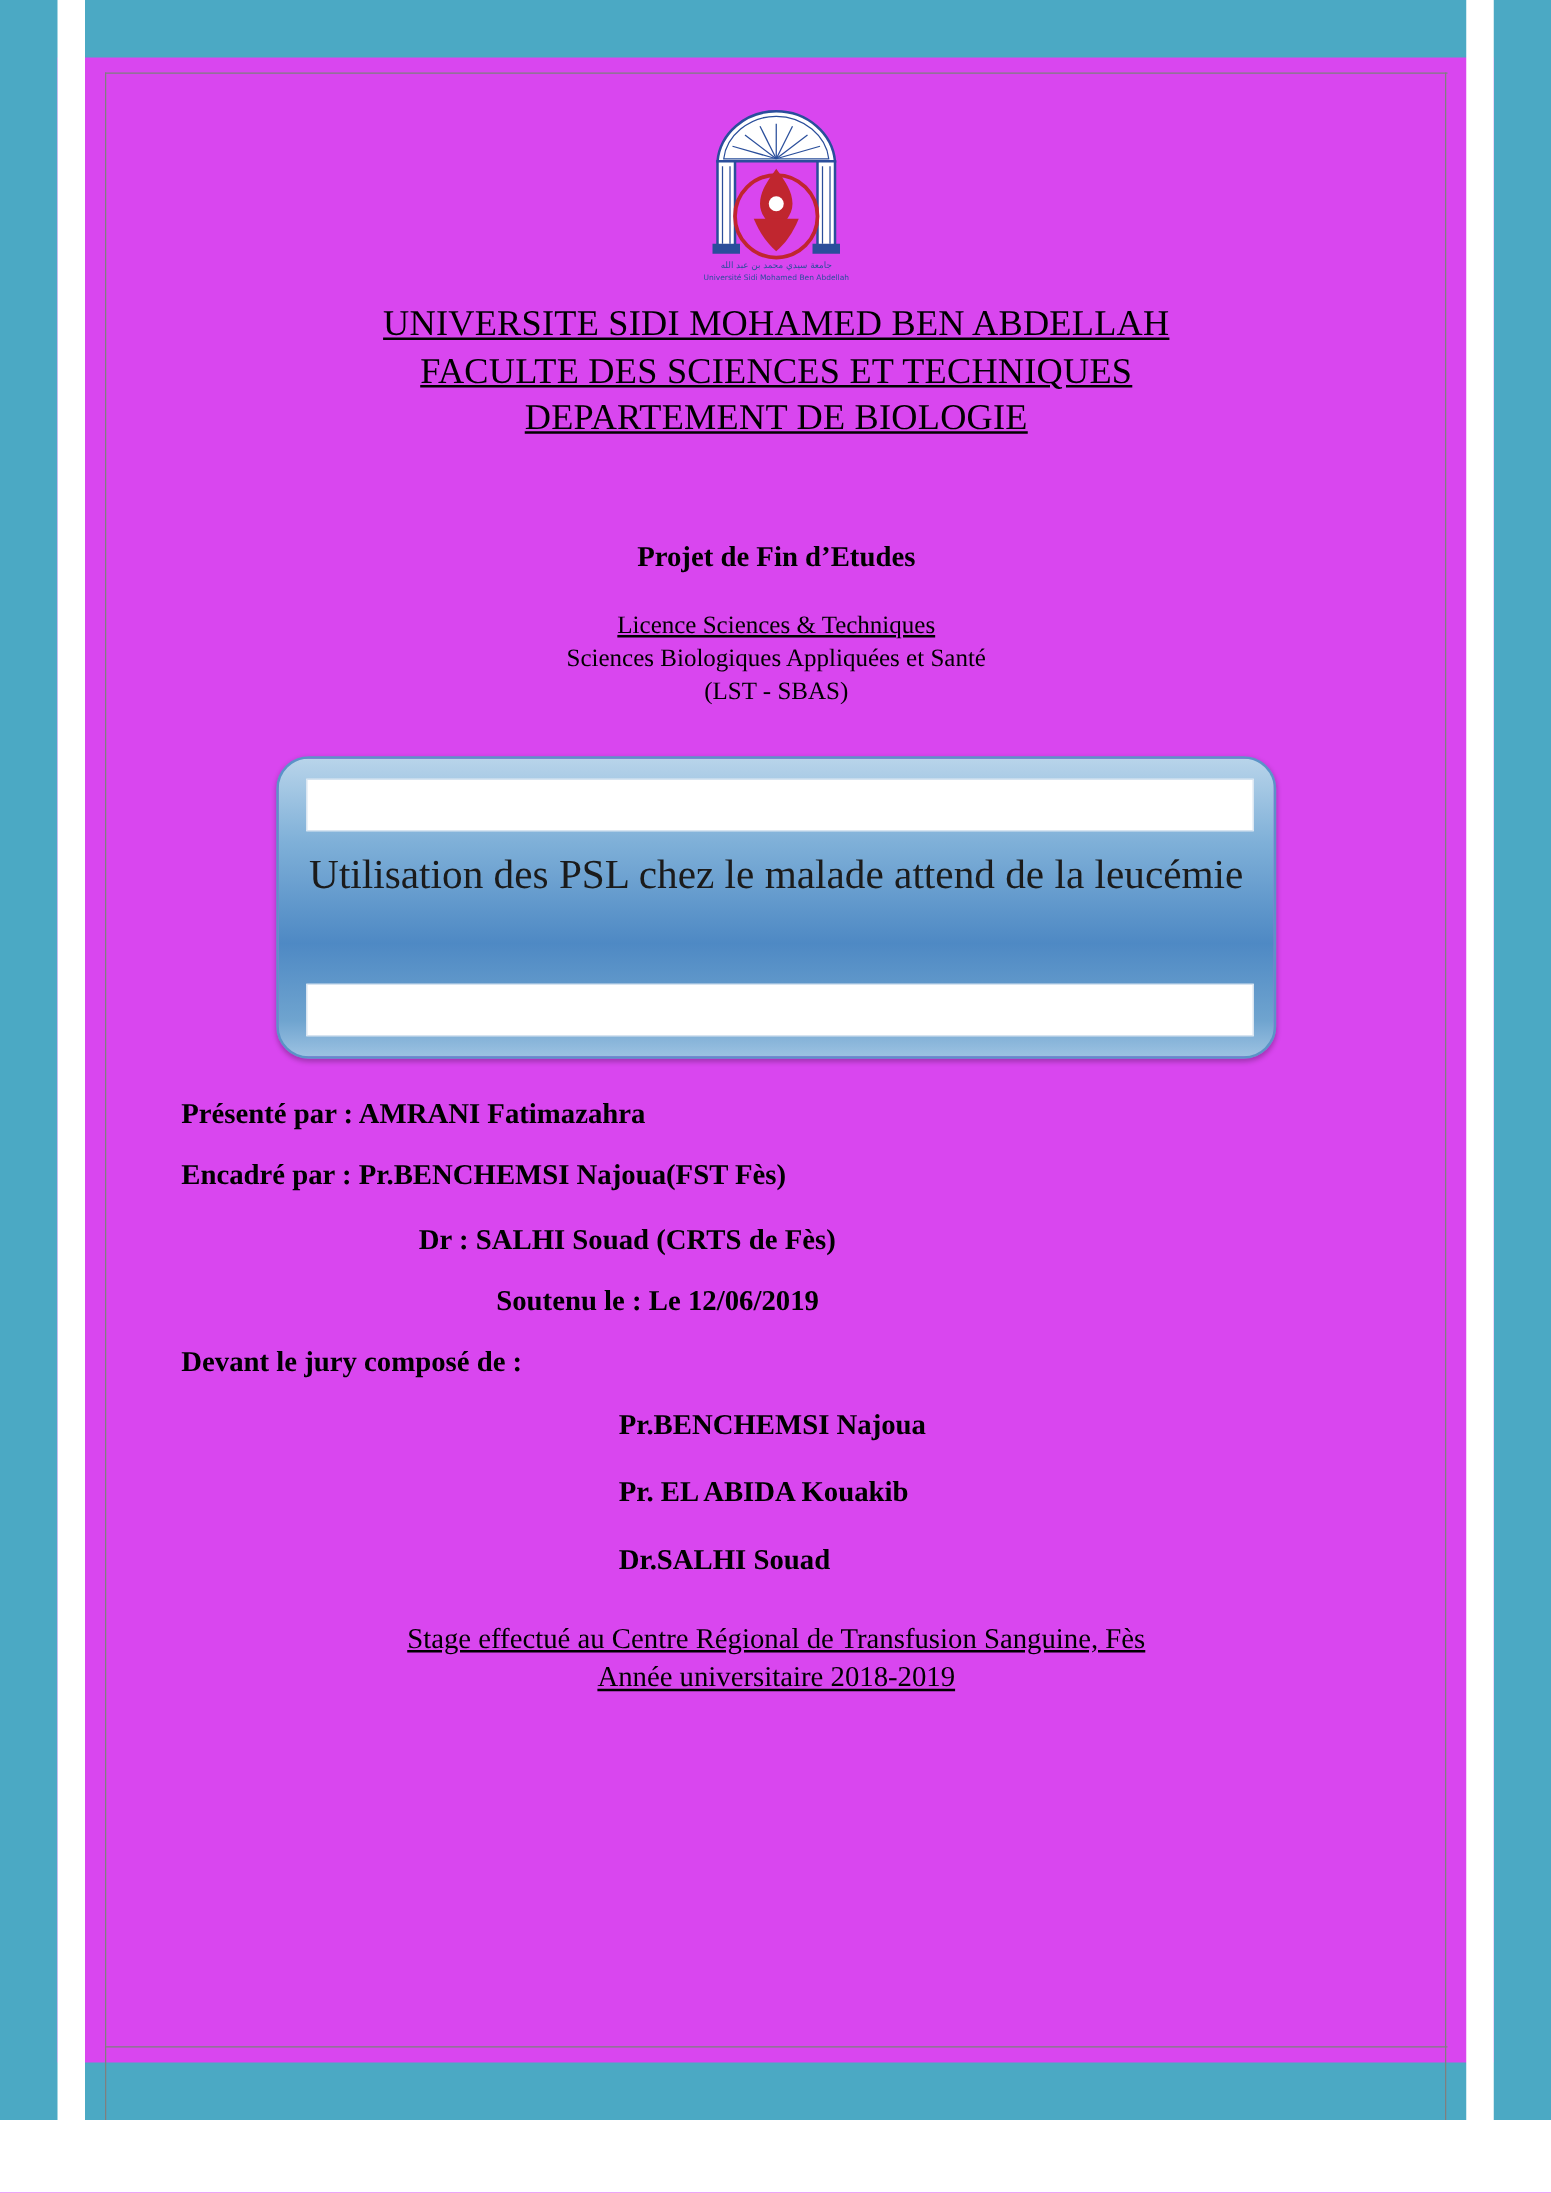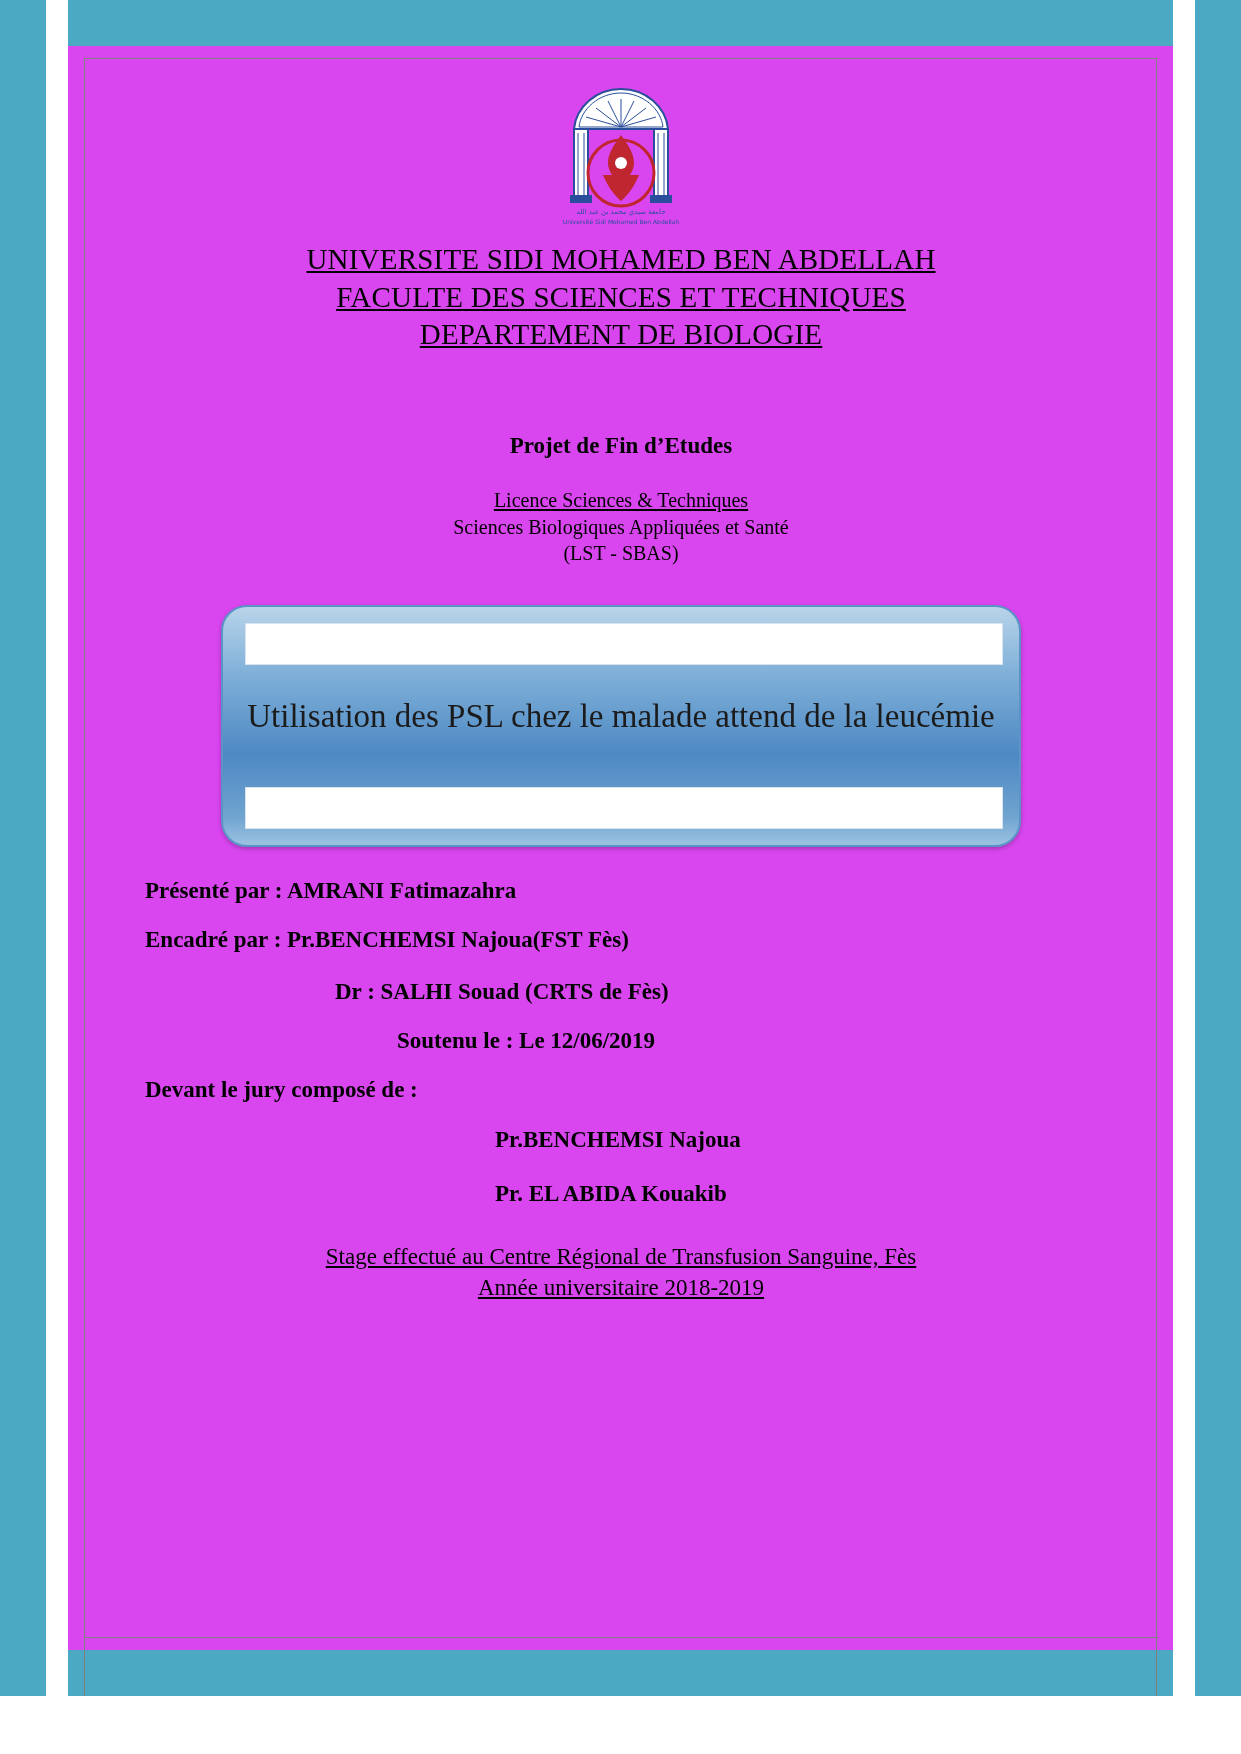--- a/index.html
+++ b/index.html
@@ -140,21 +140,21 @@
     height: 40px;
     background: #ffffff;
     border: 1px solid #d7e4f0;
   }
   .plaque .slot-top { top: 16px; }
   .plaque .slot-bottom { bottom: 16px; }
   .plaque .title-text {
     position: absolute;
     left: 24px;
     right: 24px;
-    top: 88px;
+    top: 72px;
     font-size: 33px;
     line-height: 1.32;
     color: #1b1b1b;
   }
 
   
   .details {
     margin-top: 32px;
     text-align: left;
     font-size: 23px;
@@ -264,20 +264,21 @@
       <div class="row">Présenté par : AMRANI Fatimazahra</div>
       <div class="row">Encadré par : Pr.BENCHEMSI Najoua(FST Fès)</div>
       <div class="row indent1">Dr : SALHI Souad        (CRTS de Fès)</div>
       <div class="row indent2">Soutenu le : Le 12/06/2019</div>
       <div class="row">Devant le jury composé de :</div>
     </div>
 
     <div class="jury">
       <div>Pr.BENCHEMSI Najoua</div>
       <div>Pr. EL ABIDA Kouakib</div>
+      <div>Dr.SALHI Souad</div>
     </div>
 
     <div class="footer">
       <div>Stage effectué au Centre Régional de Transfusion Sanguine, Fès</div>
       <div>Année universitaire 2018-2019</div>
     </div>
 
   </div>
 </div>
 

